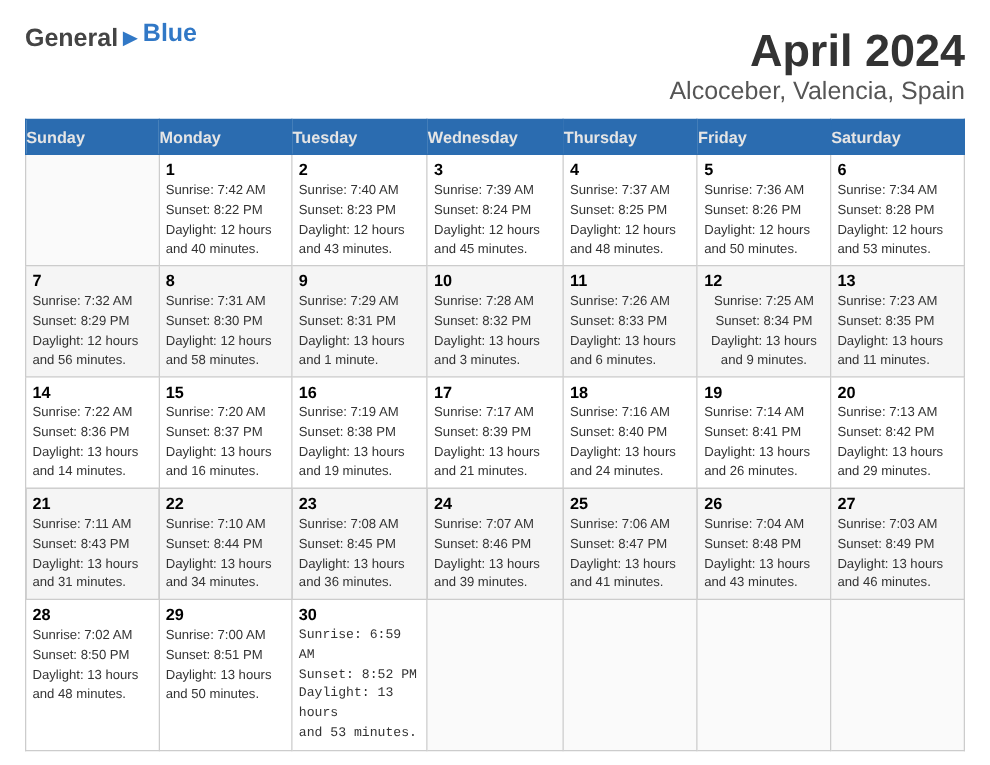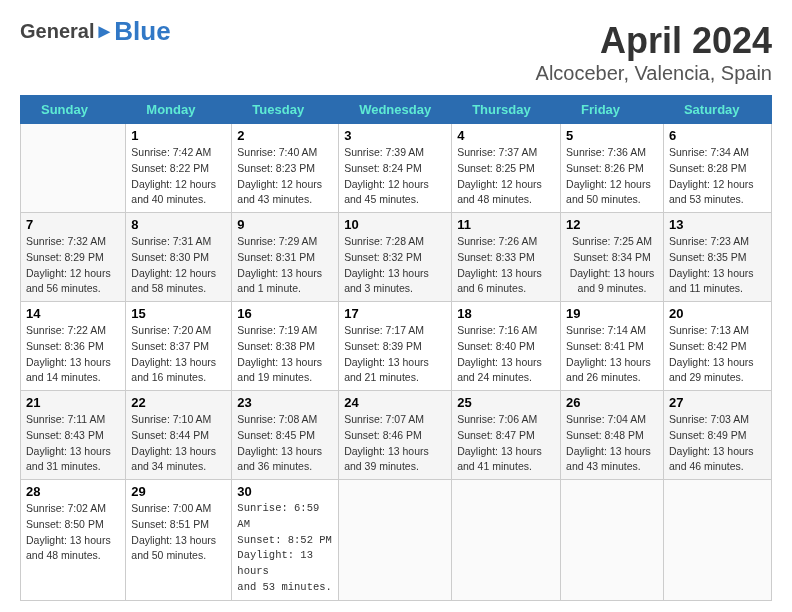--- a/index.html
+++ b/index.html
@@ -28,22 +28,22 @@
       font-size: 20px;
       color: #555;
     }
     table {
       width: 100%;
       border-collapse: collapse;
       font-size: 11px;
     }
     thead tr th {
       background-color: #2b6cb0;
-      color: #5eead4;
-      padding: 6px 20px;
+      color: #e5e5e5;
+      padding: 6px 0;
       text-align: left;
       font-size: 13px;
       border: 1px solid #2b6cb0;
     }
     tbody tr td {
       border: 1px solid #ccc;
       padding: 4px 5px;
       vertical-align: top;
       width: 113px;
     }
@@ -78,21 +78,21 @@
     }
     .logo-line1 {
       font-size: 20px;
       font-weight: bold;
       color: #444;
     }
     .logo-line1 .gen-blue {
       color: #3178c6;
     }
     .logo-line2 {
-      font-size: 26px;
+      font-size: 20px;
       font-weight: bold;
       color: #3178c6;
       margin-top: -4px;
     }
   </style>
 </head>
 <body>
 
 <div class="header">
   <div class="logo-wrapper">

